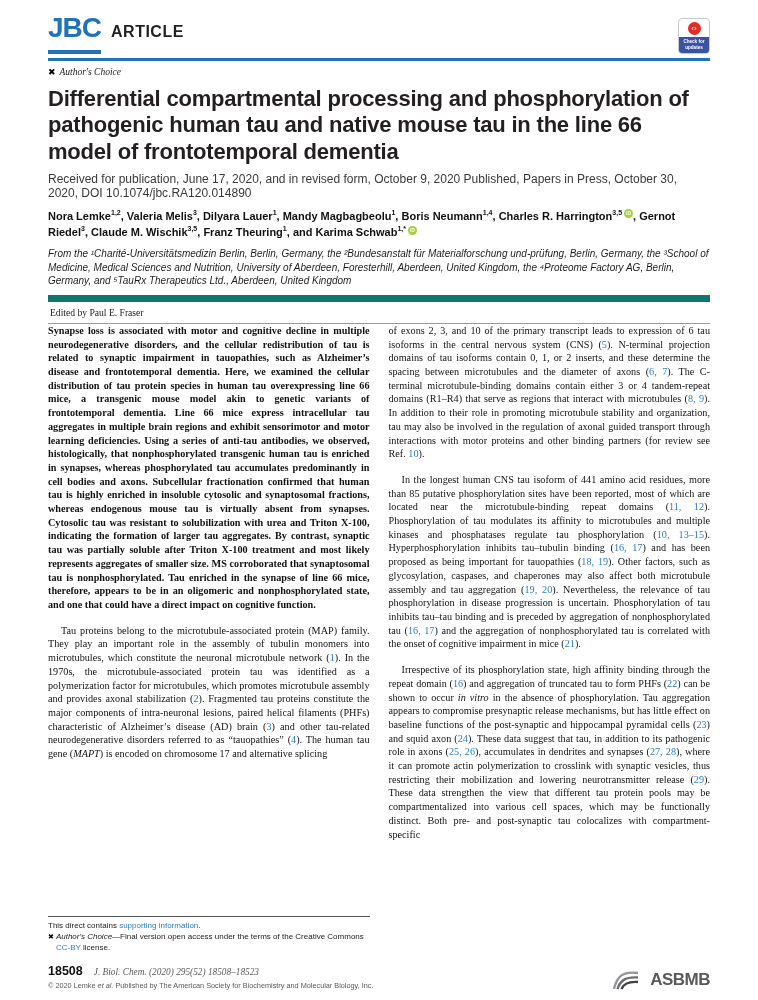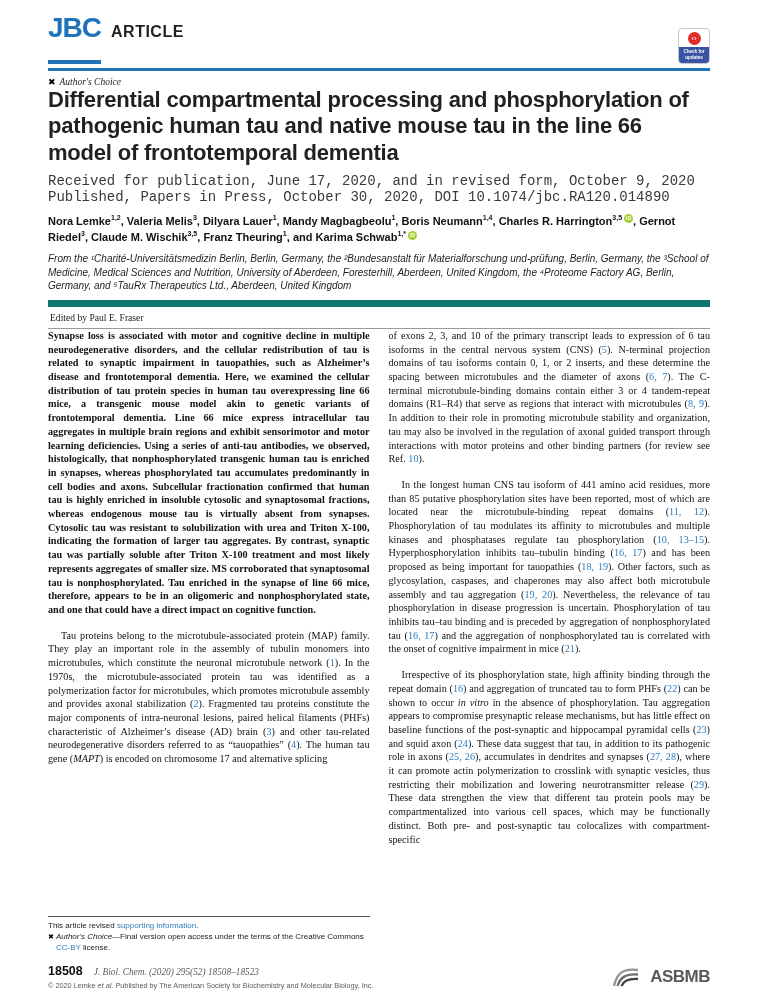--- a/index.html
+++ b/index.html
@@ -9,21 +9,21 @@
     font-family:"Liberation Serif", serif; color:#1a1a1a;
   }
   .page { width:758px; height:1000px; padding:14px 48px 10px 48px; display:flex; flex-direction:column; }
 
   
   .masthead { display:flex; justify-content:space-between; align-items:flex-end; }
   .logo-row { display:flex; align-items:baseline; gap:10px; }
   .jbc {
     font-family:"Liberation Sans", sans-serif; font-weight:bold; font-size:28px;
     color:#2173b9; line-height:1; letter-spacing:-1px;
-    border-bottom:4px solid #2173b9; padding-bottom:18px;
+    border-bottom:4px solid #2173b9; padding-bottom:8px;
   }
   .article-label {
     font-family:"Liberation Sans", sans-serif; font-weight:bold; font-size:16px;
     color:#231f20; letter-spacing:0.5px;
   }
   .crossmark {
     width:32px; border:1px solid #c9c9c9; border-radius:4px; overflow:hidden;
     background:#fff; text-align:center; cursor:pointer; flex:0 0 auto;
   }
   .cm-circle {
@@ -37,24 +37,24 @@
   }
   .brand-rule { height:3px; background:#2173b9; margin-top:4px; }
 
   
   .authors-choice-row { margin-top:6px; display:flex; align-items:center; gap:4px; }
   .ac-icon { font-size:9px; color:#000; line-height:1; }
   .ac-label { font-size:9.5px; font-style:italic; color:#222; }
 
   
   .title {
-    font-family:"Liberation Sans", sans-serif; font-weight:bold;
+    margin-top:9px; font-family:"Liberation Sans", sans-serif; font-weight:bold;
     font-size:22px; line-height:1.2; color:#231f20; letter-spacing:-0.2px;
   }
-  .received { margin-top:7px; font-family:Liberation Mono, monospace; font-size:14px; color:#3a3a3a; }
+  .received { margin-top:7px; font-family:Liberation Sans, sans-serif; font-size:12px; color:#3a3a3a; }
   .authors {
     margin-top:8px; font-family:"Liberation Sans", sans-serif; font-weight:bold;
     font-size:11px; line-height:1.45; color:#111;
   }
   .authors sup { font-size:7px; }
   .orcid {
     display:inline-block; width:9px; height:9px; border-radius:50%; background:#a6ce39;
     color:#fff; font-size:5px; line-height:9px; text-align:center; vertical-align:super;
     font-family:"Liberation Sans", sans-serif; font-weight:bold; margin-left:2px; cursor:pointer;
   }
@@ -81,21 +81,21 @@
   .footnotes { margin-top:auto; padding-top:10px; }
   .fn-rule { border-top:1px solid #555; width:100%; margin-bottom:4px; }
   .fn {
     font-family:"Liberation Sans", sans-serif; font-size:8px; line-height:10.8px;
     color:#222; text-align:left;
   }
   .fn.hang { padding-left:8px; text-indent:-8px; margin-top:1px; }
   .fn .ac-icon { font-size:7px; margin-right:2px; }
 
   
-  .footer { margin-top:10px; display:flex; justify-content:space-between; }
+  .footer { margin-top:10px; display:flex; justify-content:space-between; align-items:flex-end; }
   .footer-line1 { display:flex; align-items:baseline; }
   .page-num { font-family:"Liberation Sans", sans-serif; font-weight:bold; font-size:12.5px; color:#111; }
   .citation { font-style:italic; font-size:9.3px; color:#5a5a5a; margin-left:11px; }
   .copyright { font-family:"Liberation Sans", sans-serif; font-size:7.3px; color:#5a5a5a; margin-top:3px; }
   .asbmb { display:flex; align-items:center; gap:11px; }
   .asbmb-text {
     font-family:"Liberation Sans", sans-serif; font-weight:bold; font-size:17px;
     color:#58595b; letter-spacing:-0.5px;
   }
 </style>
@@ -127,21 +127,21 @@
   <p class="affiliations">From the ¹Charité-Universitätsmedizin Berlin, Berlin, Germany, the ²Bundesanstalt für Materialforschung und-prüfung, Berlin, Germany, the ³School of Medicine, Medical Sciences and Nutrition, University of Aberdeen, Foresterhill, Aberdeen, United Kingdom, the ⁴Proteome Factory AG, Berlin, Germany, and ⁵TauRx Therapeutics Ltd., Aberdeen, United Kingdom</p>
   <div class="edited">Edited by Paul E. Fraser</div>
 
   <div class="columns">
     <div class="col left">
       <p class="body abstract">Synapse loss is associated with motor and cognitive decline in multiple neurodegenerative disorders, and the cellular redistribution of tau is related to synaptic impairment in tauopathies, such as Alzheimer’s disease and frontotemporal dementia. Here, we examined the cellular distribution of tau protein species in human tau overexpressing line 66 mice, a transgenic mouse model akin to genetic variants of frontotemporal dementia. Line 66 mice express intracellular tau aggregates in multiple brain regions and exhibit sensorimotor and motor learning deficiencies. Using a series of anti-tau antibodies, we observed, histologically, that nonphosphorylated transgenic human tau is enriched in synapses, whereas phosphorylated tau accumulates predominantly in cell bodies and axons. Subcellular fractionation confirmed that human tau is highly enriched in insoluble cytosolic and synaptosomal fractions, whereas endogenous mouse tau is virtually absent from synapses. Cytosolic tau was resistant to solubilization with urea and Triton X-100, indicating the formation of larger tau aggregates. By contrast, synaptic tau was partially soluble after Triton X-100 treatment and most likely represents aggregates of smaller size. MS corroborated that synaptosomal tau is nonphosphorylated. Tau enriched in the synapse of line 66 mice, therefore, appears to be in an oligomeric and nonphosphorylated state, and one that could have a direct impact on cognitive function.</p>
       <p class="body indent">Tau proteins belong to the microtubule-associated protein (MAP) family. They play an important role in the assembly of tubulin monomers into microtubules, which constitute the neuronal microtubule network (<span class="ref">1</span>). In the 1970s, the microtubule-associated protein tau was identified as a polymerization factor for microtubules, which promotes microtubule assembly and provides axonal stabilization (<span class="ref">2</span>). Fragmented tau proteins constitute the major components of intra-neuronal lesions, paired helical filaments (PHFs) characteristic of Alzheimer’s disease (AD) brain (<span class="ref">3</span>) and other tau-related neurodegenerative disorders referred to as “tauopathies” (<span class="ref">4</span>). The human tau gene (<i>MAPT</i>) is encoded on chromosome 17 and alternative splicing</p>
 
       <div class="footnotes">
         <div class="fn-rule"></div>
-        <p class="fn"><span>This article revised </span><a class="link">supporting information</a><span>.</span></p>
+        <p class="fn"><span>This direct contains </span><a class="link">supporting information</a><span>.</span></p>
         <p class="fn hang"><span class="ac-icon">✖</span><i>Author's Choice</i><span>—Final version open access under the terms of the Creative Commons </span><a class="link">CC-BY</a><span> license.</span></p>
       </div>
     </div>
 
     <div class="col right">
       <p class="body">of exons 2, 3, and 10 of the primary transcript leads to expression of 6 tau isoforms in the central nervous system (CNS) (<span class="ref">5</span>). N-terminal projection domains of tau isoforms contain 0, 1, or 2 inserts, and these determine the spacing between microtubules and the diameter of axons (<span class="ref">6, 7</span>). The C-terminal microtubule-binding domains contain either 3 or 4 tandem-repeat domains (R1–R4) that serve as regions that interact with microtubules (<span class="ref">8, 9</span>). In addition to their role in promoting microtubule stability and organization, tau may also be involved in the regulation of axonal guided transport through interactions with motor proteins and other binding partners (for review see Ref. <span class="ref">10</span>).</p>
       <p class="body indent">In the longest human CNS tau isoform of 441 amino acid residues, more than 85 putative phosphorylation sites have been reported, most of which are located near the microtubule-binding repeat domains (<span class="ref">11, 12</span>). Phosphorylation of tau modulates its affinity to microtubules and multiple kinases and phosphatases regulate tau phosphorylation (<span class="ref">10, 13–15</span>). Hyperphosphorylation inhibits tau–tubulin binding (<span class="ref">16, 17</span>) and has been proposed as being important for tauopathies (<span class="ref">18, 19</span>). Other factors, such as glycosylation, caspases, and chaperones may also affect both microtubule assembly and tau aggregation (<span class="ref">19, 20</span>). Nevertheless, the relevance of tau phosphorylation in disease progression is uncertain. Phosphorylation of tau inhibits tau–tau binding and is preceded by aggregation of nonphosphorylated tau (<span class="ref">16, 17</span>) and the aggregation of nonphosphorylated tau is correlated with the onset of cognitive impairment in mice (<span class="ref">21</span>).</p>
       <p class="body indent">Irrespective of its phosphorylation state, high affinity binding through the repeat domain (<span class="ref">16</span>) and aggregation of truncated tau to form PHFs (<span class="ref">22</span>) can be shown to occur <i>in vitro</i> in the absence of phosphorylation. Tau aggregation appears to compromise presynaptic release mechanisms, but has little effect on baseline functions of the post-synaptic and hippocampal pyramidal cells (<span class="ref">23</span>) and squid axon (<span class="ref">24</span>). These data suggest that tau, in addition to its pathogenic role in axons (<span class="ref">25, 26</span>), accumulates in dendrites and synapses (<span class="ref">27, 28</span>), where it can promote actin polymerization to crosslink with synaptic vesicles, thus restricting their mobilization and lowering neurotransmitter release (<span class="ref">29</span>). These data strengthen the view that different tau protein pools may be compartmentalized into various cell spaces, which may be functionally distinct. Both pre- and post-synaptic tau colocalizes with compartment-specific</p>
     </div>
   </div>

